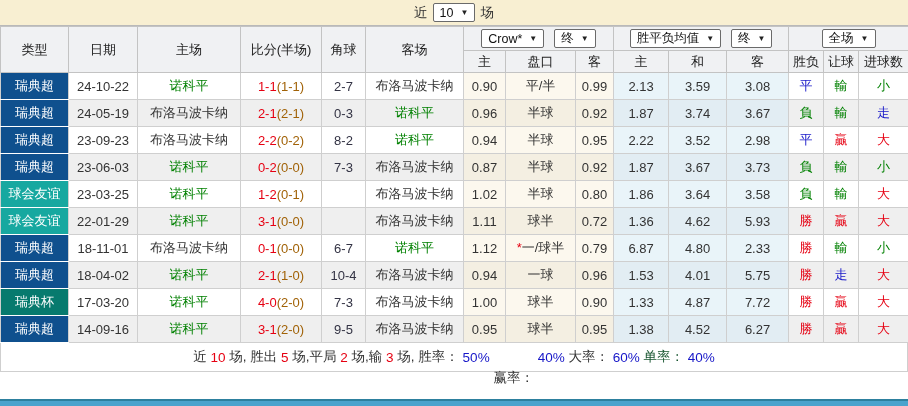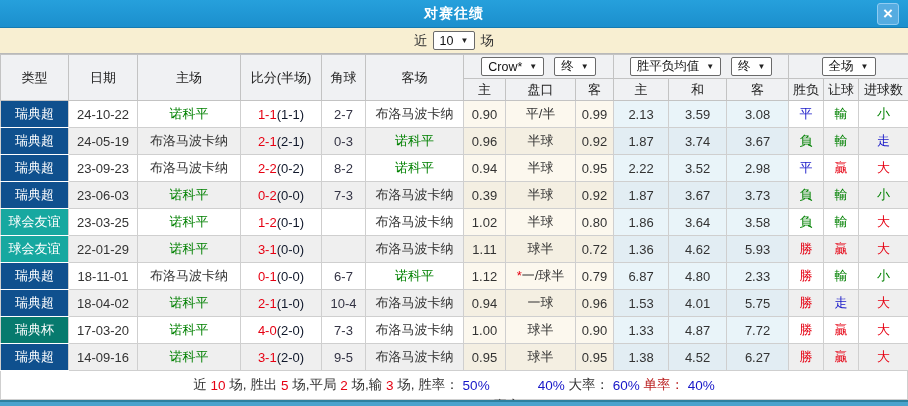--- a/index.html
+++ b/index.html
@@ -39,43 +39,39 @@
   tr.hrow2 th { height:22px; }
   .hd-flex { display:flex; align-items:center; justify-content:center; gap:10px; }
   tbody td { height:27px; background:#fff; }
   tbody tr.even td { background:#efefef; }
   td.bg-beige { background:#fcf8ee !important; }
   tr.even td.bg-beige { background:#f4efe2 !important; }
   td.bg-blue { background:#e9f4f9 !important; }
   tr.even td.bg-blue { background:#e2edf3 !important; }
   td.c-league { color:#fff; border-color:#fff #cfcfcf; font-size:13px; }
   .s-main { color:#e60012; }
-  .s-half { color:#0f172a; }
+  .s-half { color:#a16207; }
   .c-corner { color:#333344; }
   .hstar { color:#e60012; }
   td.c-res { font-weight:normal; }
 
   
   .summary { height:29px; border:1px solid #cfcfcf; border-top:none;
     display:flex; align-items:center; justify-content:center; font-size:13.5px;
     color:#333; background:#fff; flex:0 0 auto; }
   .summary span { white-space:pre; }
 
   
   .bottombar { height:7px; background:#4aa3cd; border-top:2px solid #2d809e; flex:0 0 auto; margin-top:auto; }
 </style>
 </head>
 <body>
 
 <div class="window">
 
-  <div class="titlebar">
-    <span class="title">对赛往绩</span>
-    <div class="close-btn">×</div>
-  </div>
 
   <div class="filterbar">
     <span>近</span>
     <span class="sel">
       <span>10</span>
       <span class="arr">▼</span>
     </span>
     <span>场</span>
   </div>
 
@@ -202,21 +198,21 @@
       <td class="c-res f-give" style="color: rgb(230, 0, 18);">贏</td>
       <td class="c-res f-goal" style="color: rgb(230, 0, 18);">大</td>
     </tr>
         <tr class="even">
       <td class="c-league" style="background: rgb(15, 80, 142);">瑞典超</td>
       <td class="c-date">23-06-03</td>
       <td class="c-home" style="color: rgb(0, 128, 0);">诺科平</td>
       <td class="c-score"><span class="s-main">0-2</span><span class="s-half">(0-0)</span></td>
       <td class="c-corner">7-3</td>
       <td class="c-away" style="color: rgb(51, 51, 51);">布洛马波卡纳</td>
-      <td class="bg-beige f-hh">0.39</td>
+      <td class="bg-beige f-hh">0.87</td>
       <td class="bg-beige"><span class="hstar"></span><span class="hline">半球</span></td>
       <td class="bg-beige f-ha">0.92</td>
       <td class="bg-blue f-oh">1.87</td>
       <td class="bg-blue f-od">3.67</td>
       <td class="bg-blue f-oa">3.73</td>
       <td class="c-res f-res" style="color: rgb(0, 128, 0);">負</td>
       <td class="c-res f-give" style="color: rgb(0, 128, 0);">輸</td>
       <td class="c-res f-goal" style="color: rgb(0, 128, 0);">小</td>
     </tr>
         <tr>
@@ -332,18 +328,18 @@
       <span style="color: rgb(51, 51, 51);"> 场,平局 </span>
       <span style="color: rgb(230, 0, 18);">2</span>
       <span style="color: rgb(51, 51, 51); text-align: right;"> 场,输 </span>
       <span style="color: rgb(230, 0, 18);">3</span>
       <span style="color: rgb(51, 51, 51);"> 场, 胜率： </span>
       <span style="color: rgb(22, 22, 200);">50%</span>
       <span style="color: rgb(51, 51, 51); margin-top: 42px;"> 赢率： </span>
       <span style="color: rgb(22, 22, 200);">40%</span>
       <span style="color: rgb(51, 51, 51);"> 大率： </span>
       <span style="color: rgb(22, 22, 200);">60%</span>
-      <span style="color: #b91c1c; text-align: right;"> 单率： </span>
+      <span style="color: #14532d; text-align: right;"> 单率： </span>
       <span style="color: rgb(22, 22, 200);">40%</span>
     </div>
 
   <div class="bottombar"></div>
 </div>
 
 </body></html>

